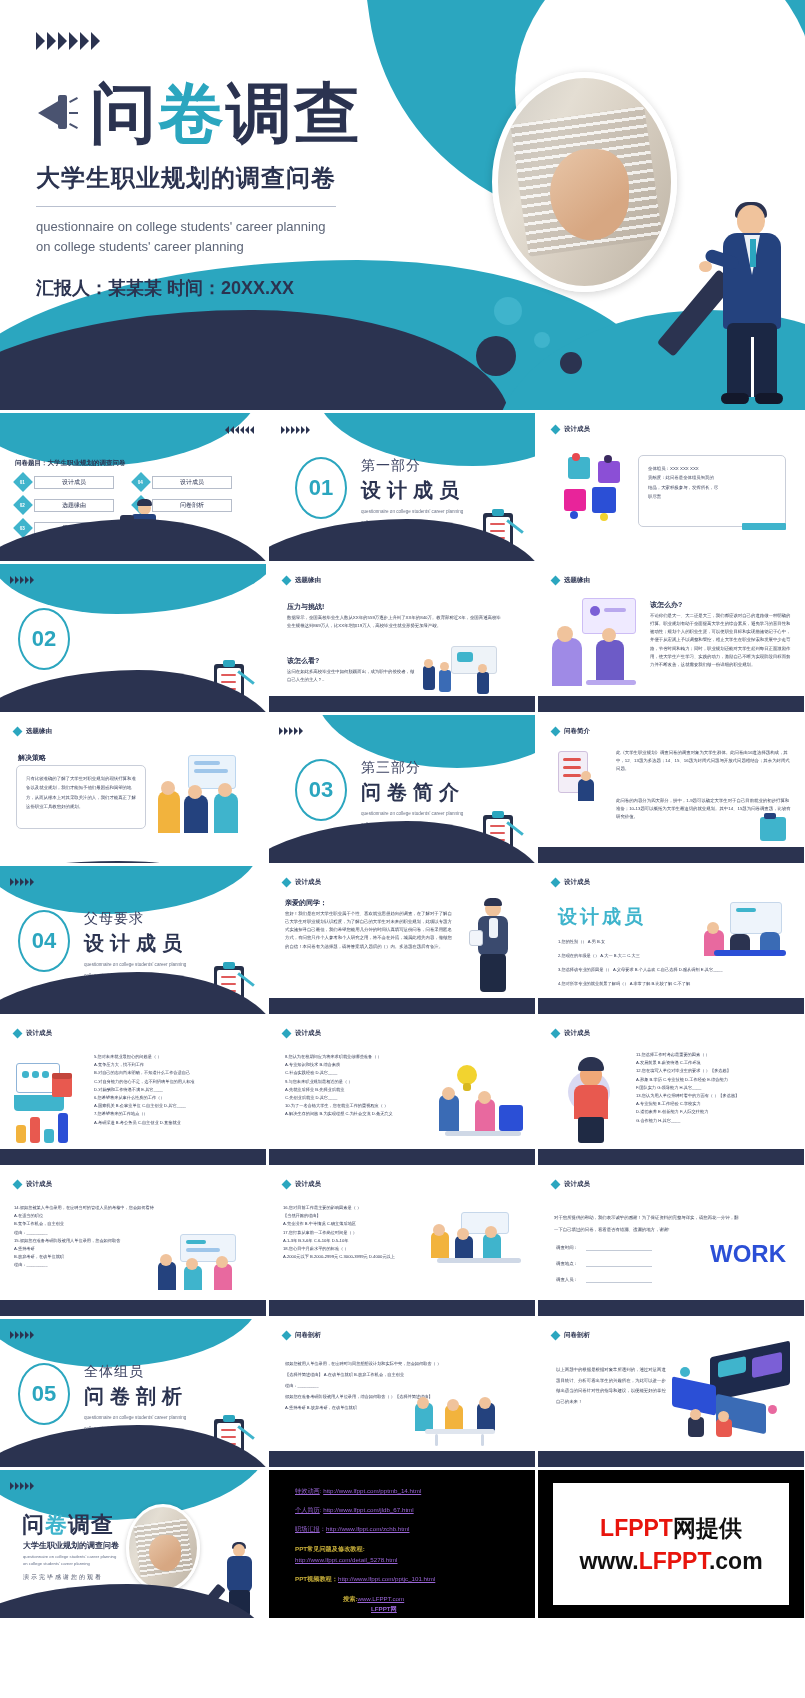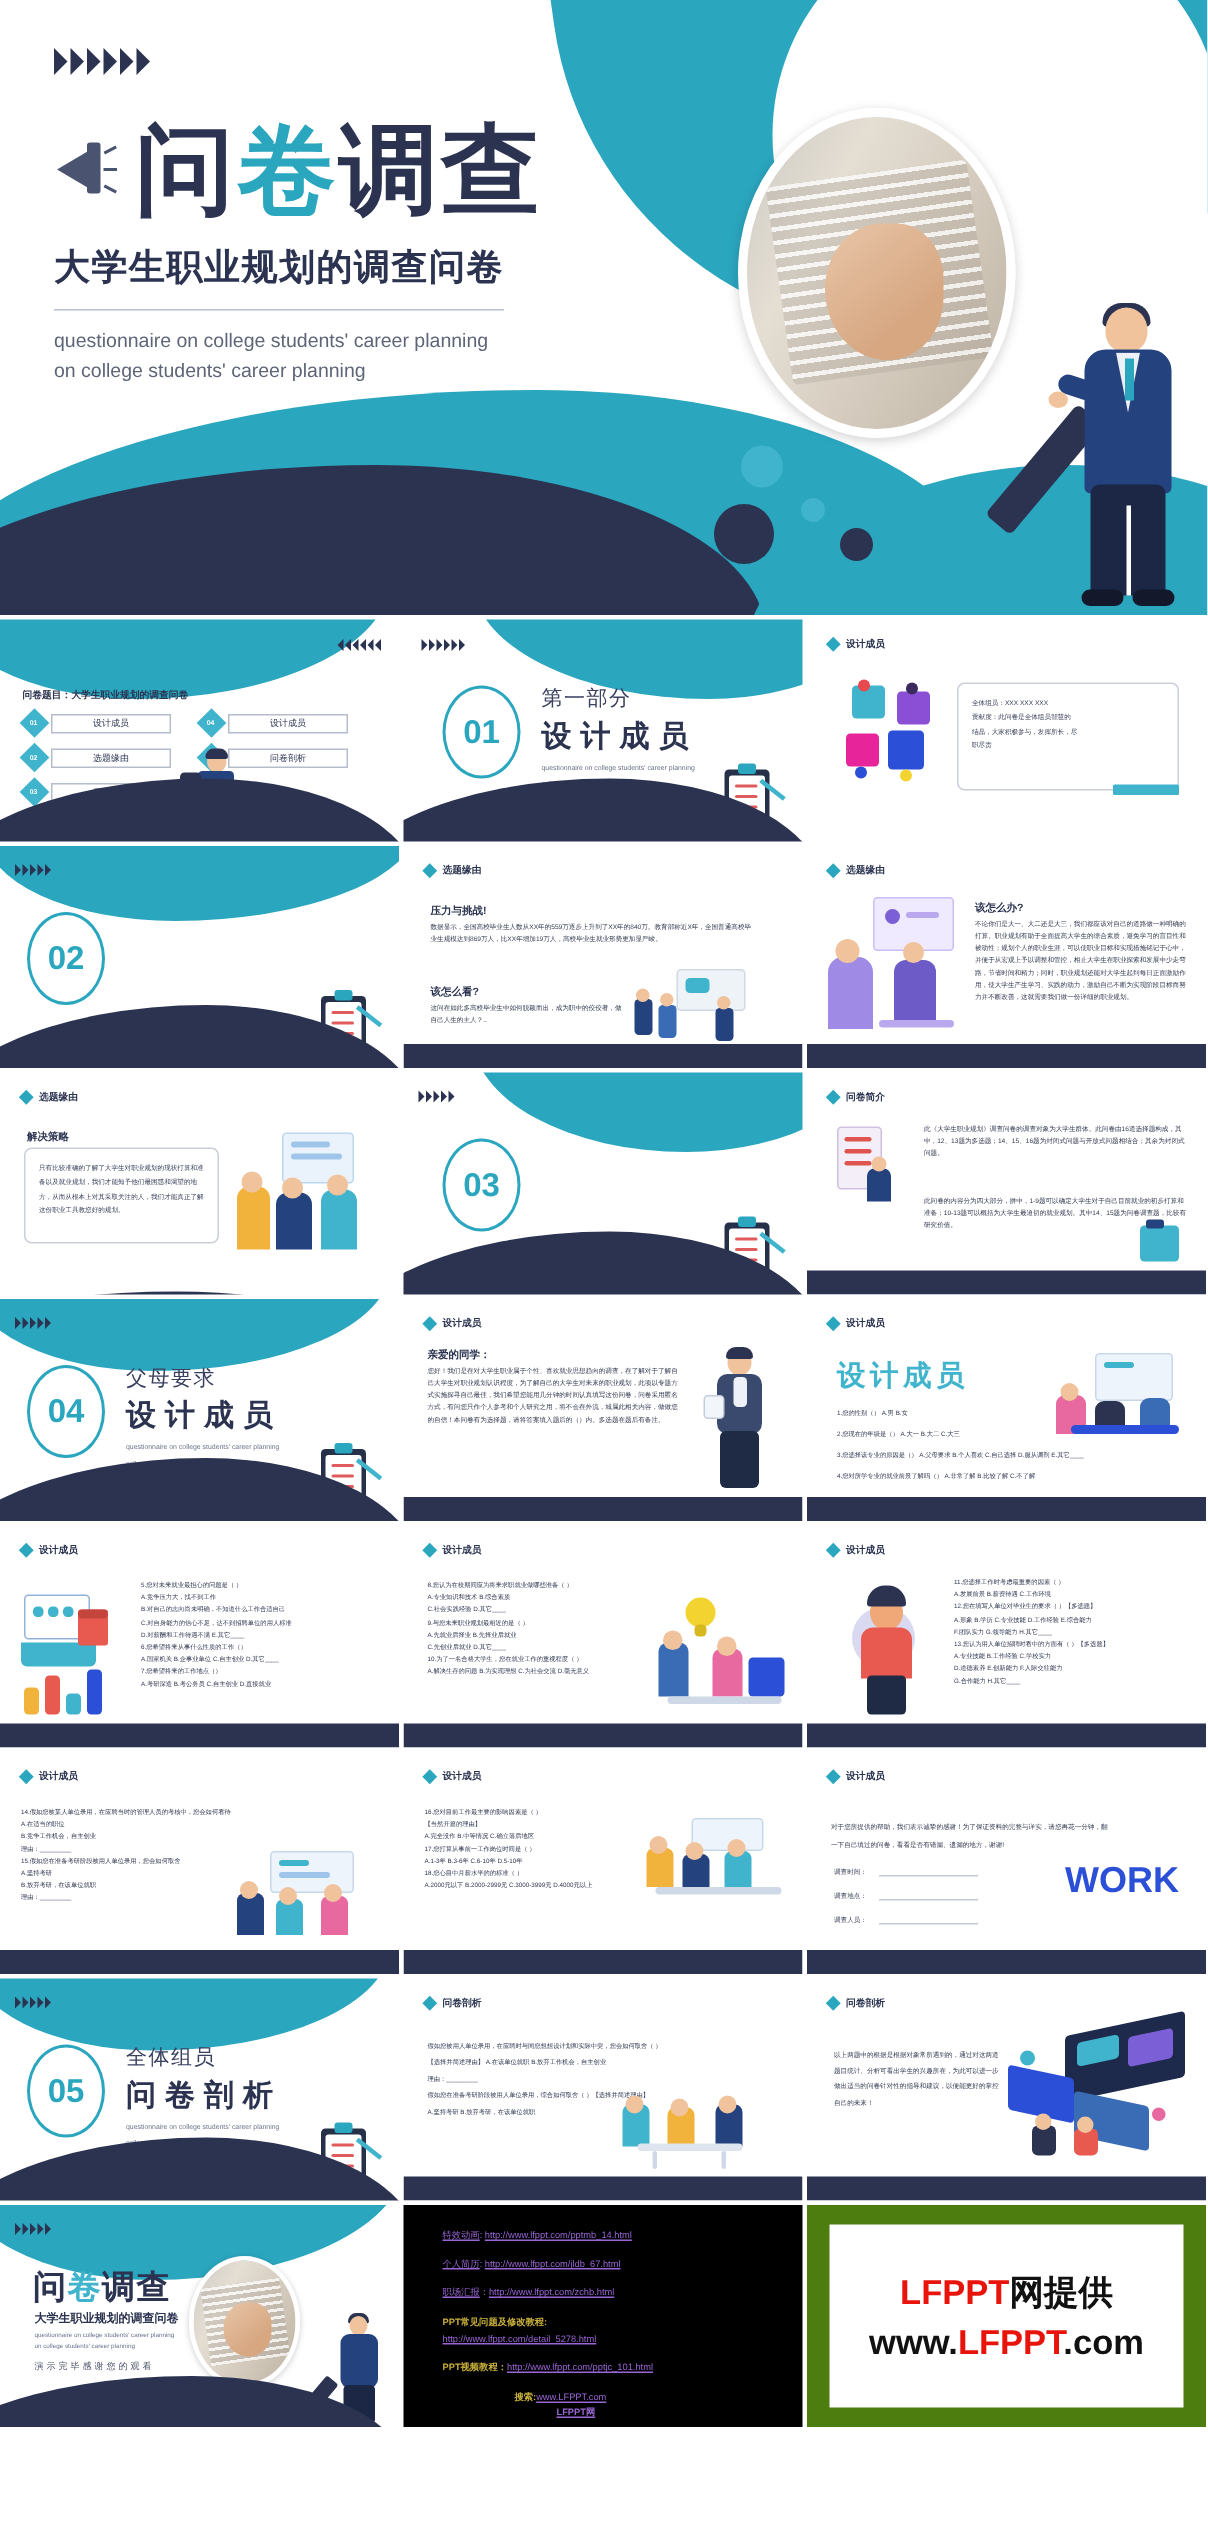--- a/index.html
+++ b/index.html
@@ -146,21 +146,21 @@
   .ill .sq{ position:absolute; border-radius:3px; }
   .ill .ci{ position:absolute; border-radius:50%; }
 
   
   .lnk{ position:absolute; font-size:6.2px; line-height:1.7; }
   .lnk .cn{ color:#9a66d6; text-decoration:underline; }
   .lnk .cn.y{ color:#c9b03a; text-decoration:none; font-weight:bold;}
   .lnk .url{ color:#9a66d6; text-decoration:underline; }
 
   
-  .lf{ position:absolute; inset:0; background:#4d7c0f; display:flex; align-items:center; justify-content:center;}
+  .lf{ position:absolute; inset:0; background:#000000; display:flex; align-items:center; justify-content:center;}
   .lf-inner{ width:236px;height:122px;background:#fff;display:flex;flex-direction:column;align-items:center;justify-content:center;gap:4px;}
   .lf-l1{ font-size:23px; font-weight:bold; color:#111; }
   .lf-l1 .r{ color:#e8140c; }
   .lf-l2{ font-size:23px; font-weight:bold; color:#111; }
   .lf-l2 .r{ color:#e8140c; }
 
   
   .cat-title{ position:absolute; left:15px; top:46px; font-size:6.5px; color:#2b3350; font-weight:bold;}
   .cat-item{ position:absolute; display:flex; align-items:center; gap:4px; }
   .cat-item .dia{ width:14px;height:14px;background:#3fb4cc;transform:rotate(45deg);display:flex;align-items:center;justify-content:center; }
@@ -243,20 +243,21 @@
           <div class="line l2"></div>
           <div class="line l3"></div>
       </div>
       <h1 class="hero-title"><span>问</span><span class="accent">卷</span><span>调查</span></h1>
     </div>
 
     <div class="hero-sub">大学生职业规划的调查问卷</div>
     <div class="hero-rule"></div>
     <div class="hero-en">questionnaire on college students' career planning</div>
     <div class="hero-en">on college students' career planning</div>
+    <div class="hero-meta">汇报人：某某某    时间：20XX.XX</div>
   </div>
 </div>
 
 <div class="grid">
 
   <div class="slide">
     <div class="sv-top-wave"></div>
     <div class="mini-chev rev" style="right:12px;top:13px;">
         <i></i>
         <i></i>
@@ -449,20 +450,26 @@
   <div class="slide">
     <div class="sv-top-wave" style="left:auto;right:-50px;width:270px;border-radius:0 0 52% 58% / 0 0 84% 90%;"></div>
     <div class="mini-chev" style="left:10px;top:12px;">
         <i></i>
         <i></i>
         <i></i>
         <i></i>
         <i></i>
       </div>
     <div class="sec-num">03</div>
+    <div class="sec-txt">
+      <div class="p1">第三部分</div>
+      <div class="p2">问卷简介</div>
+      <div class="p3">questionnaire on college students' career planning</div>
+      <div class="p3">college students' career planning</div>
+    </div>
     <div class="clipboard">
       <div class="board"></div>
         <div class="paper"></div>
         <div class="clip"></div>
       <div class="ln ln1"></div>
         <div class="ln ln2"></div>
         <div class="ln ln3"></div>
         <div class="pen"></div>
     </div>
     <div class="sv-bot-wave"></div>

